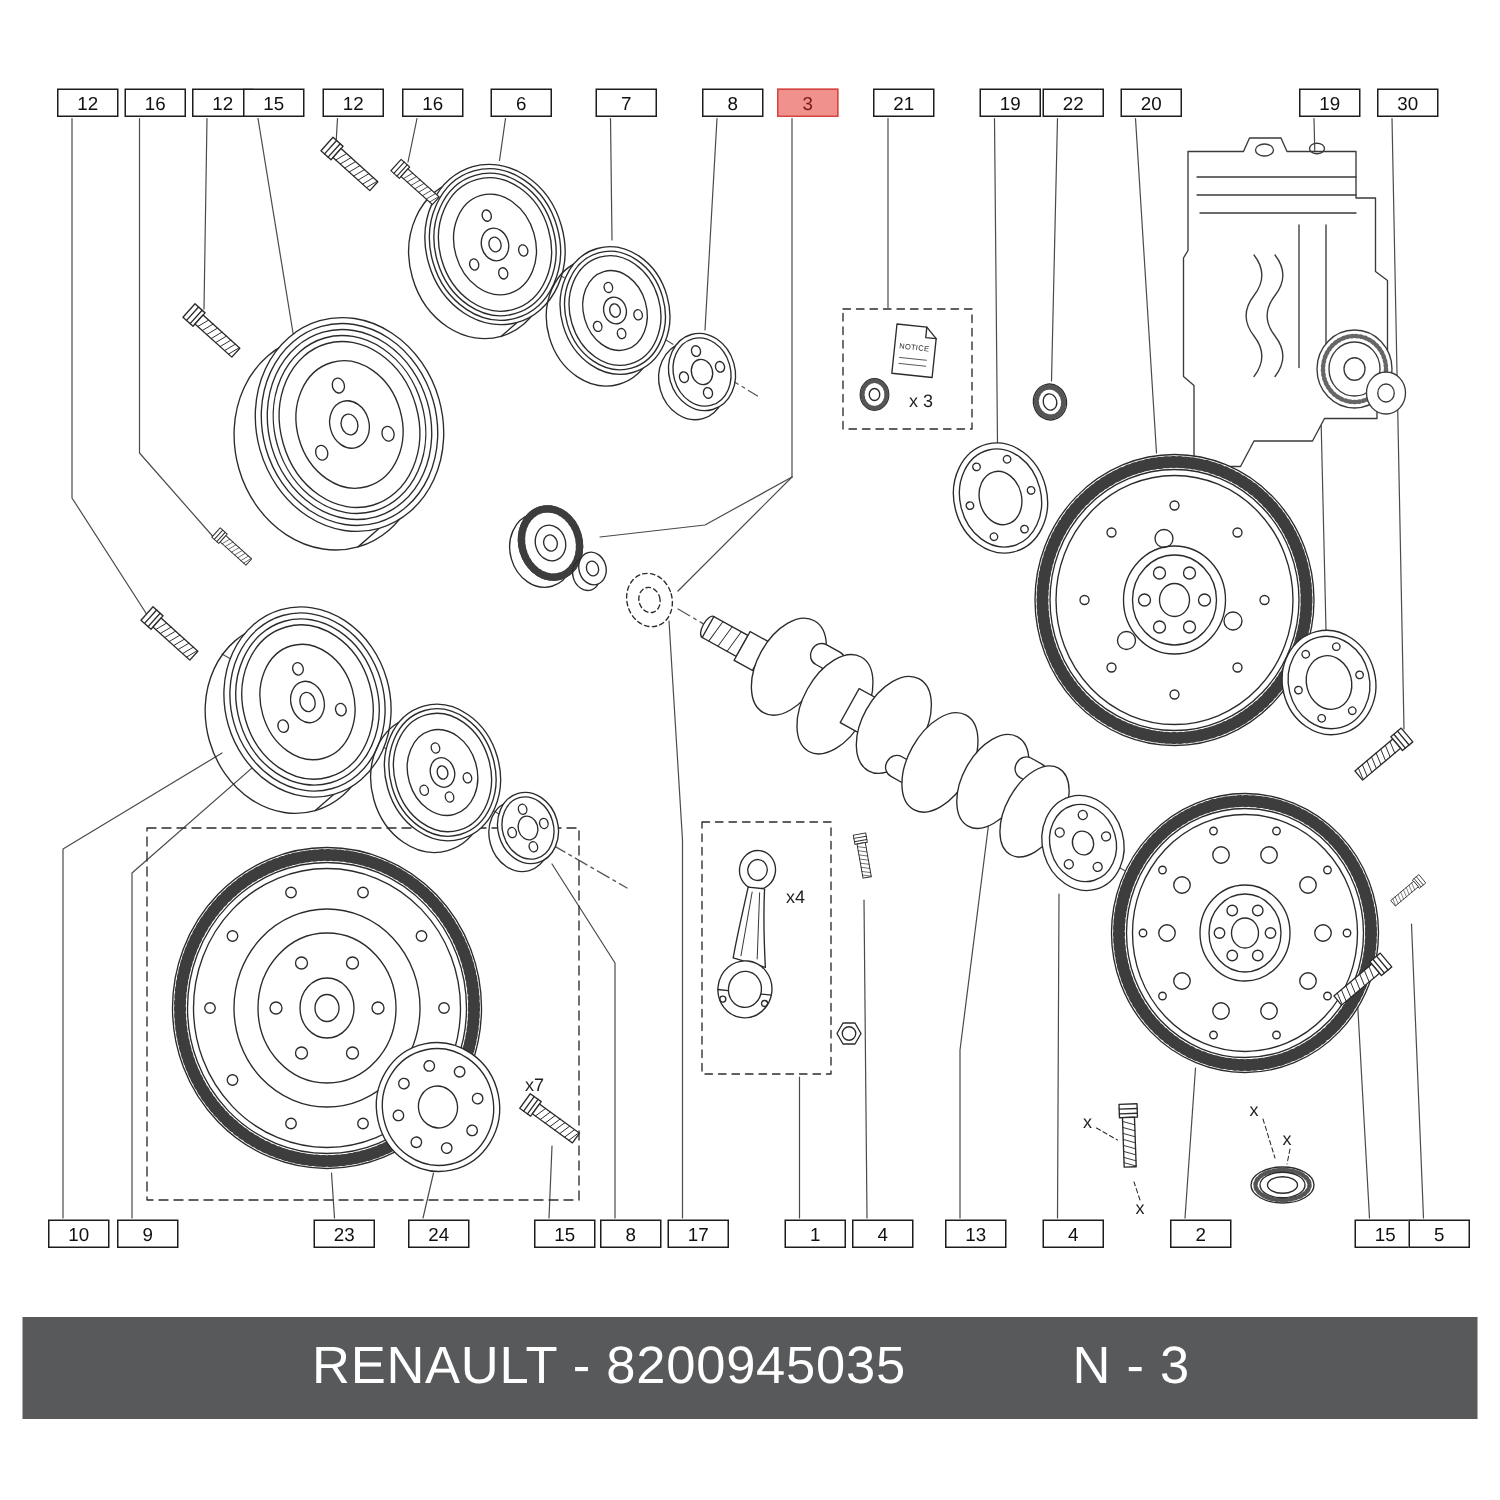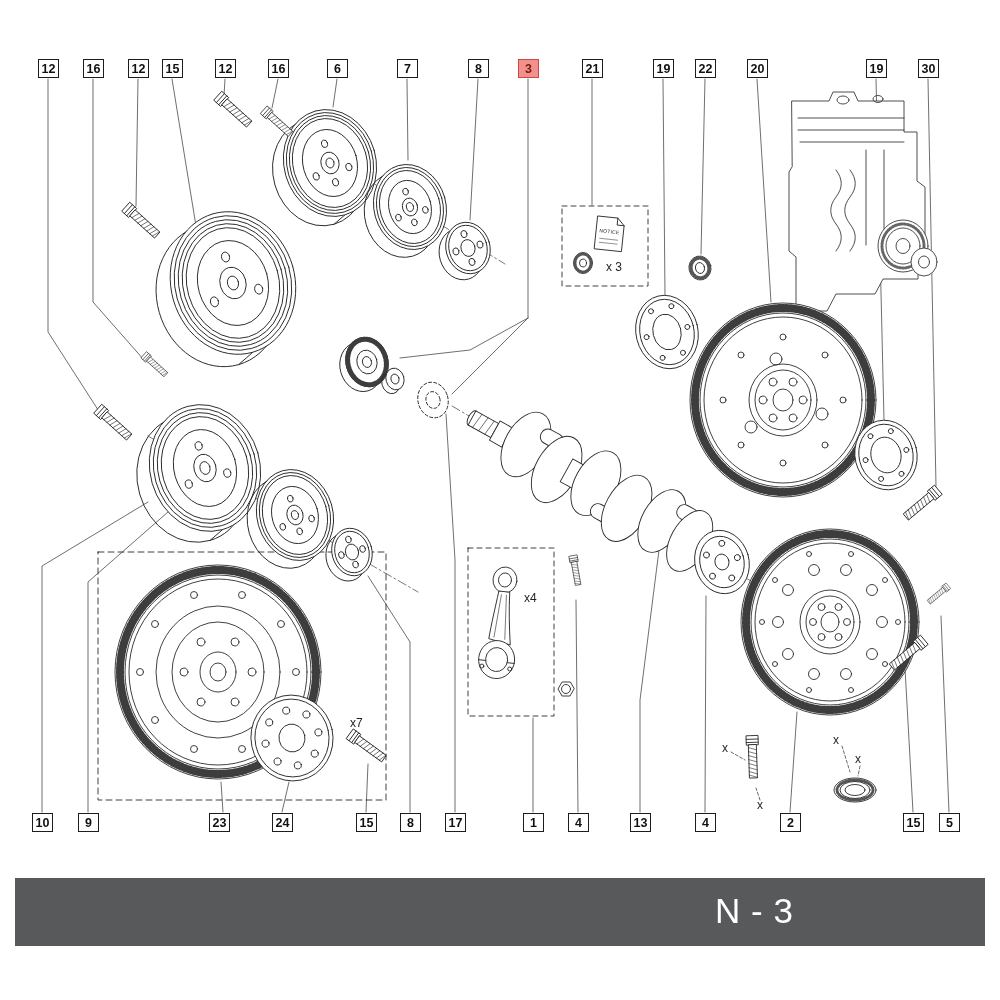--- a/index.html
+++ b/index.html
@@ -3,23 +3,23 @@
 <meta charset="utf-8">
 <style>
   html,body{margin:0;padding:0;background:#fff;}
   body{width:1000px;height:1000px;position:relative;overflow:hidden;
        font-family:"Liberation Sans",sans-serif;}
   .stage{position:absolute;inset:0;}
   svg{position:absolute;left:0;top:0;}
   svg text{fill:#1f1f1f;stroke:none;font-family:"Liberation Sans",sans-serif;font-size:12px;}
   svg text.tiny{font-size:5px;letter-spacing:.2px;}
   
-  .co{position:absolute;width:21px;height:19px;box-sizing:border-box;
+  .co{position:absolute;width:41px;height:19px;box-sizing:border-box;
       border:1.3px solid #1c1c1c;background:#fff;color:#111;
-      font-size:12.5px;font-weight:bold;line-height:16px;text-align:center;
+      font-size:12.5px;font-weight:normal;line-height:16px;text-align:center;
       display:flex;align-items:center;justify-content:center;z-index:5;}
   .co.top{top:59px;} .co.bot{top:813px;}
   .co.hl{background:#f0918d;border-color:#d4453f;color:#7c1713;}
   
   .banner{position:absolute;left:15px;right:15px;top:878px;height:68px;
           background:#58595b;color:#fff;z-index:6;}
   .banner span{position:absolute;top:50%;transform:translateY(-52%);
                font-size:35px;letter-spacing:.5px;white-space:pre;}
   .banner .main{left:193px;}
   .banner .page{left:700px;}
@@ -488,16 +488,17 @@
 <div class="co bot" style="left:445px">17</div>
 <div class="co bot" style="left:523px">1</div>
 <div class="co bot" style="left:568px">4</div>
 <div class="co bot" style="left:630px">13</div>
 <div class="co bot" style="left:695px">4</div>
 <div class="co bot" style="left:780px">2</div>
 <div class="co bot" style="left:903px">15</div>
 <div class="co bot" style="left:939px">5</div>
 
 <div class="banner">
+  <span class="main">RENAULT - 8200945035</span>
   <span class="page">N - 3</span>
 </div>
 
 </div>
 
 </body></html>

